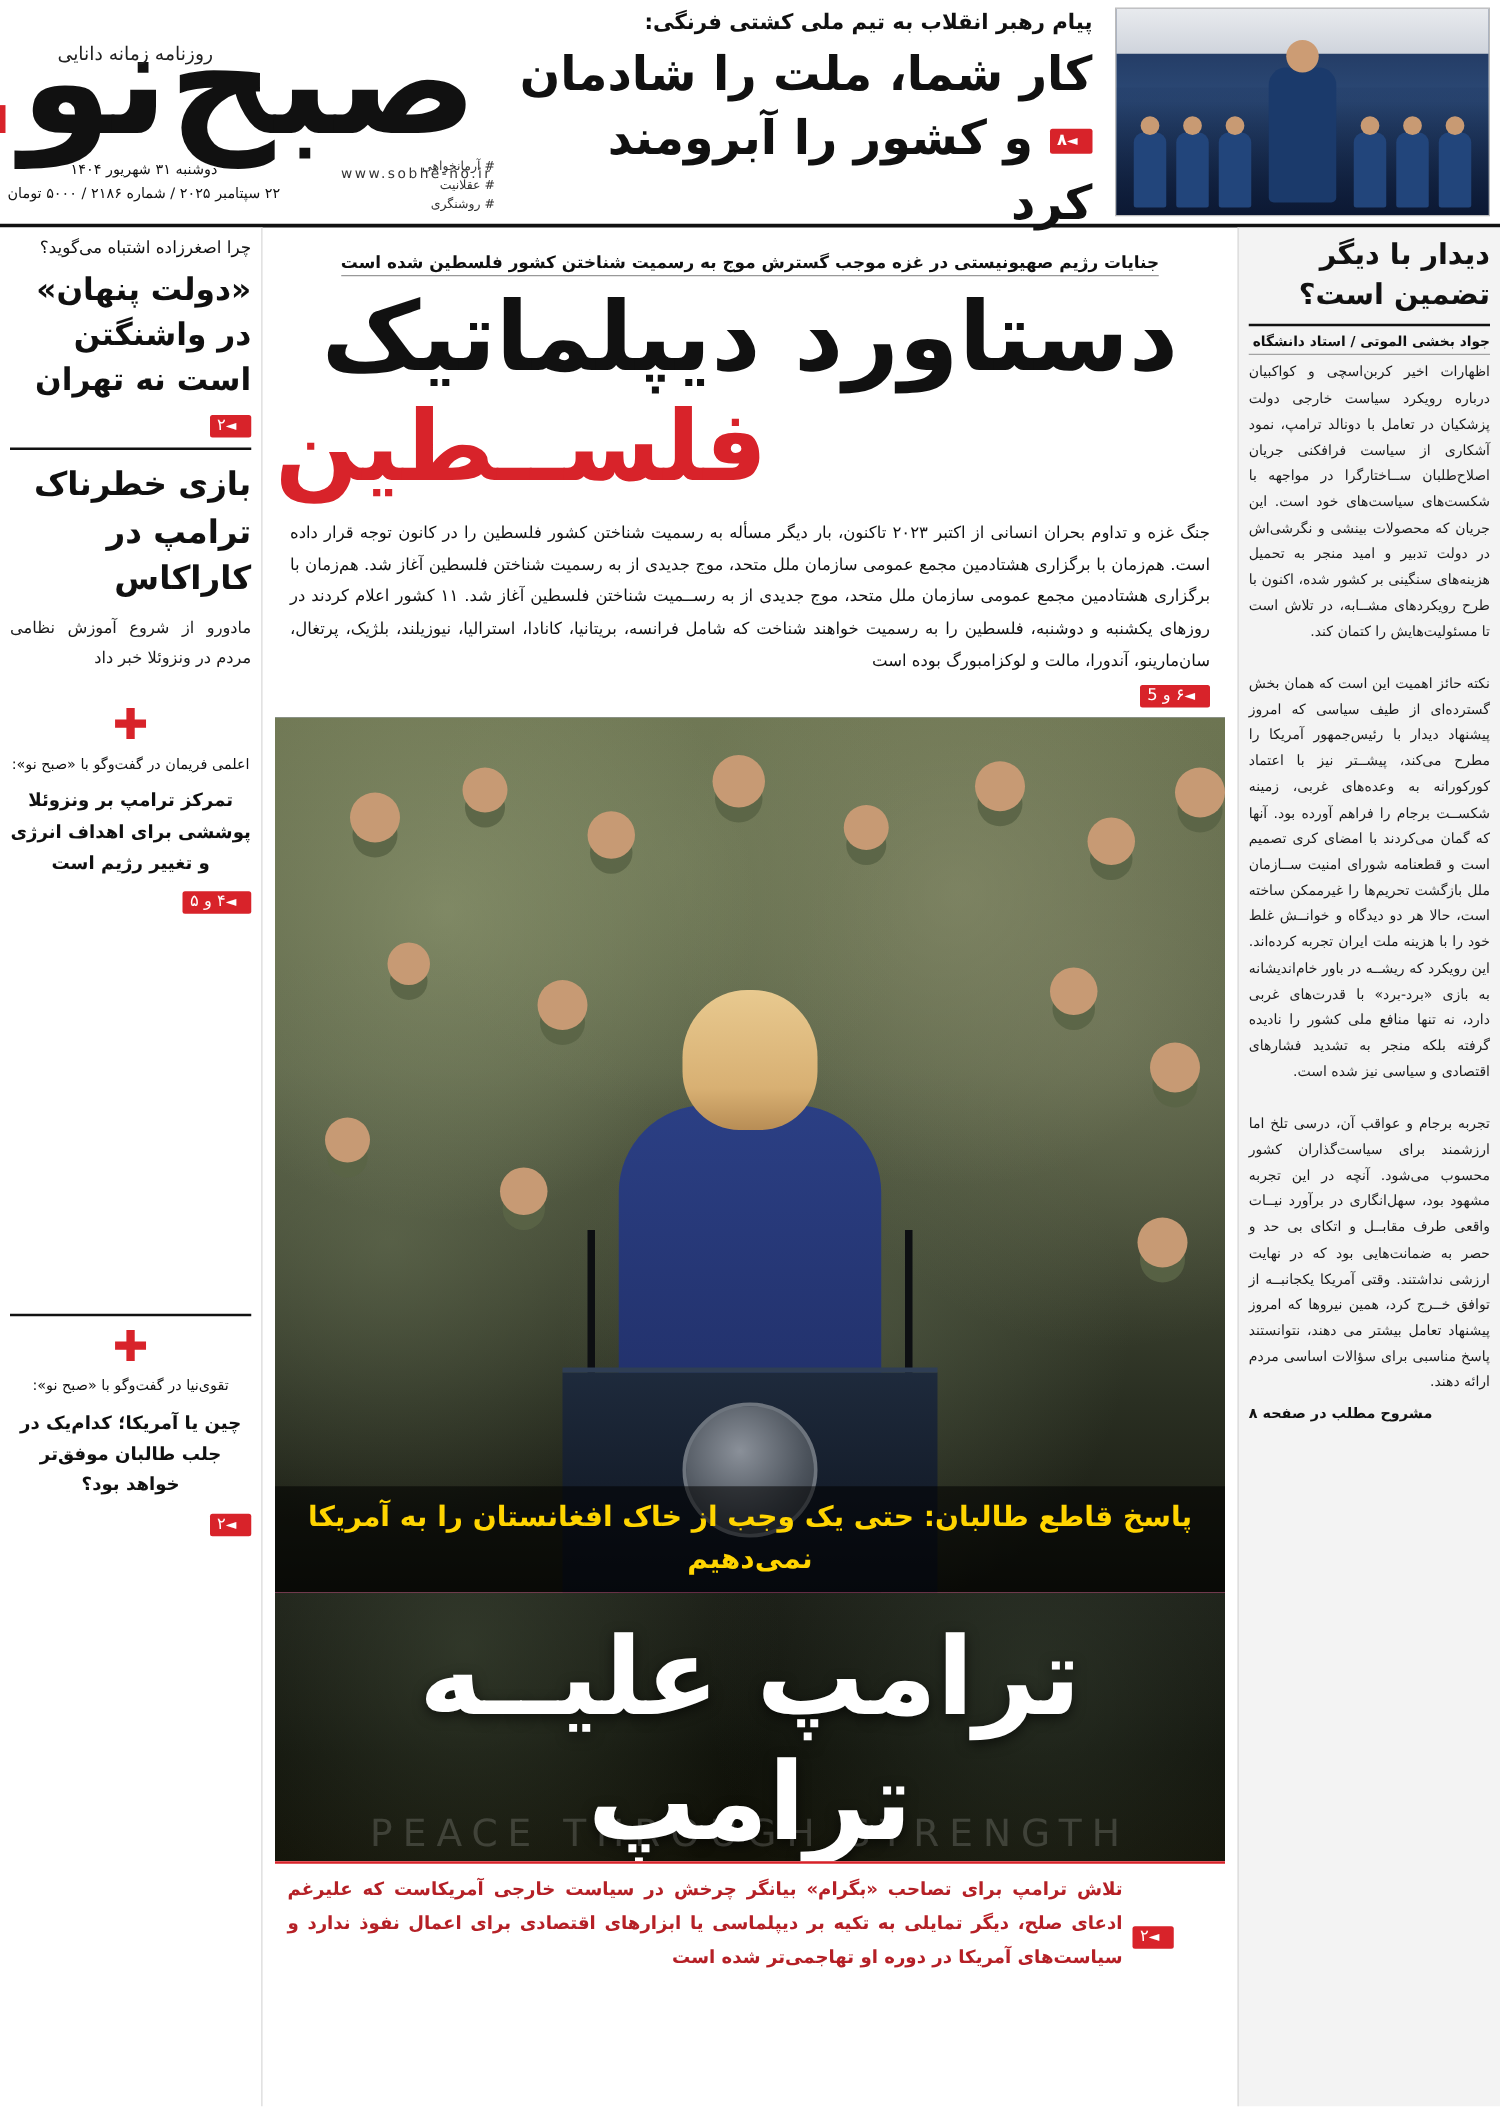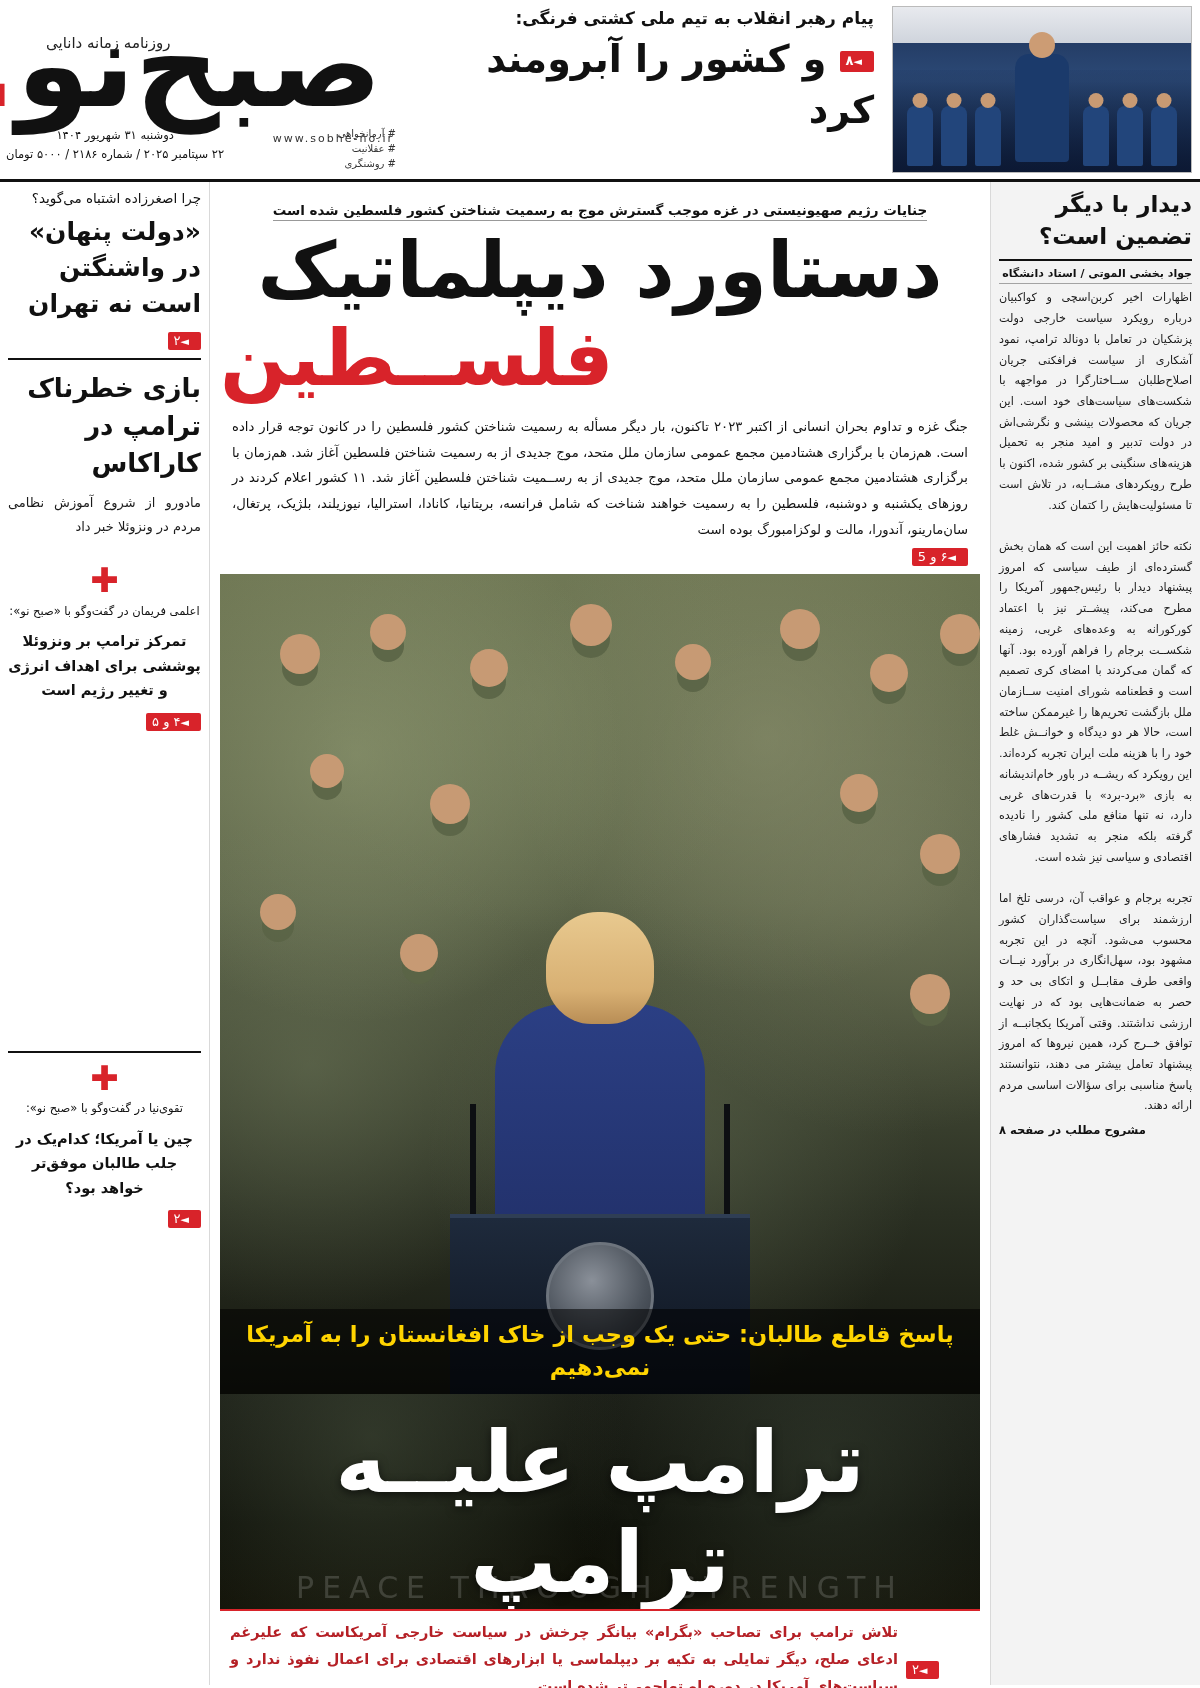--- a/index.html
+++ b/index.html
@@ -306,21 +306,21 @@
     text-align: justify;
     color: #111;
     padding: 4px 12px 2px;
     column-count: 1;
   }
   .lede-ref { padding: 2px 12px 8px; text-align: right; }
 
   
   .photo-main {
     position: relative;
-    height: 820px;
+    height: 700px;
     overflow: hidden;
     background: #2b3b33;
   }
   .crowd {
     position: absolute;
     inset: 0;
     background:
       radial-gradient(circle at 18% 22%, rgba(150,160,120,.55), transparent 30%),
       radial-gradient(circle at 42% 16%, rgba(120,130,95,.5), transparent 28%),
       radial-gradient(circle at 72% 20%, rgba(145,150,115,.5), transparent 30%),
@@ -458,20 +458,21 @@
       <div class="athlete" style="left:48px;"></div>
       <div class="athlete" style="left:82px;"></div>
       <div class="athlete" style="right:14px;"></div>
       <div class="athlete" style="right:48px;"></div>
       <div class="athlete" style="right:82px;"></div>
       <div class="center-figure"></div>
     </div>
 
     <div class="lead-head">
       <div class="lead-kicker">پیام رهبر انقلاب به تیم ملی کشتی فرنگی:</div>
+      <div class="lead-title">کار شما، ملت را شادمان</div>
       <div class="lead-title">
         <span class="page-ref"><span class="arrow">◄</span><span>۸</span></span>
         <span>و کشور را آبرومند کرد</span>
       </div>
     </div>
 
     <div class="logo-block">
       <div class="logo-word">
         <span>صبح‌نو</span><span class="dot">.</span>
       </div>

